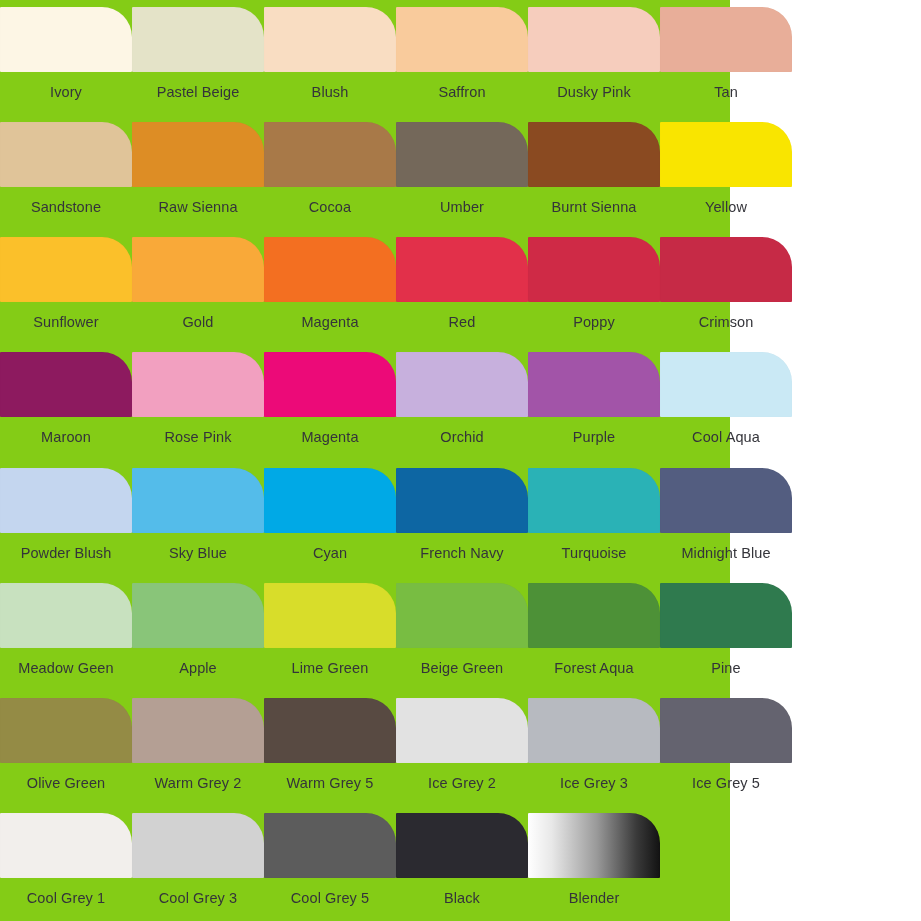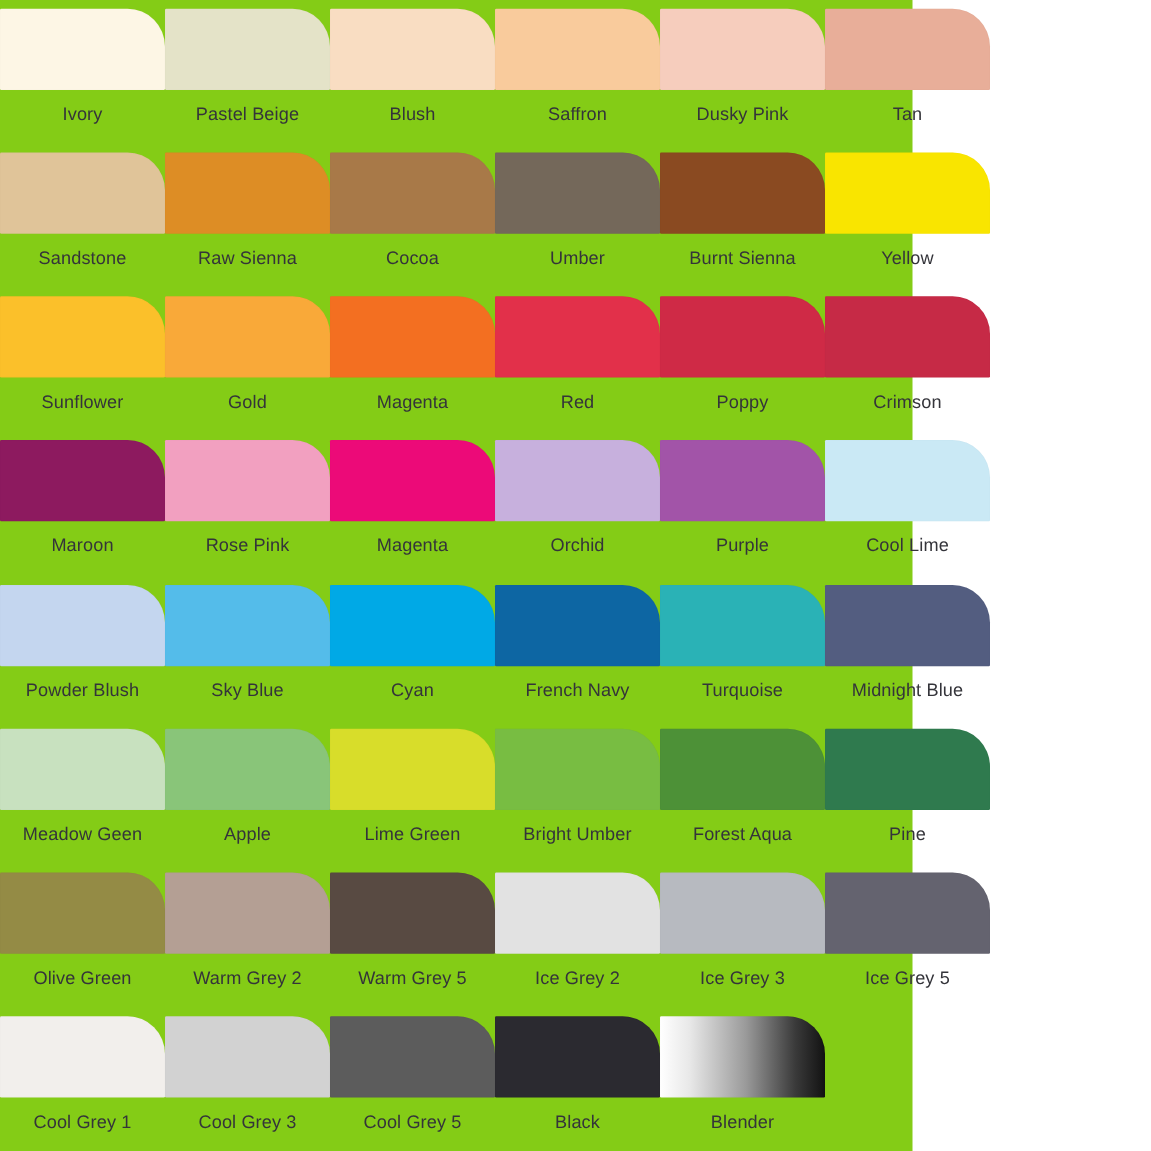--- a/index.html
+++ b/index.html
@@ -157,21 +157,21 @@
     <div class="swatch-cell">
       <div class="swatch-chip" style="background: rgb(199, 176, 221);"></div>
       <div class="swatch-label">Orchid</div>
     </div>
     <div class="swatch-cell">
       <div class="swatch-chip" style="background: rgb(162, 84, 168);"></div>
       <div class="swatch-label">Purple</div>
     </div>
     <div class="swatch-cell">
       <div class="swatch-chip" style="background: rgb(202, 233, 245);"></div>
-      <div class="swatch-label">Cool Lime</div>
+      <div class="swatch-label">Cool Aqua</div>
     </div>
     <div class="swatch-cell">
       <div class="swatch-chip" style="background: rgb(196, 214, 239);"></div>
       <div class="swatch-label">Powder Blush</div>
     </div>
     <div class="swatch-cell">
       <div class="swatch-chip" style="background: rgb(84, 188, 234);"></div>
       <div class="swatch-label">Sky Blue</div>
     </div>
     <div class="swatch-cell">
@@ -197,21 +197,21 @@
     <div class="swatch-cell">
       <div class="swatch-chip" style="background: rgb(137, 197, 121);"></div>
       <div class="swatch-label">Apple</div>
     </div>
     <div class="swatch-cell">
       <div class="swatch-chip" style="background: rgb(216, 221, 42);"></div>
       <div class="swatch-label">Lime Green</div>
     </div>
     <div class="swatch-cell">
       <div class="swatch-chip" style="background: rgb(120, 189, 66);"></div>
-      <div class="swatch-label">Bright Umber</div>
+      <div class="swatch-label">Beige Green</div>
     </div>
     <div class="swatch-cell">
       <div class="swatch-chip" style="background: rgb(77, 145, 55);"></div>
       <div class="swatch-label">Forest Aqua</div>
     </div>
     <div class="swatch-cell">
       <div class="swatch-chip" style="background: rgb(47, 122, 78);"></div>
       <div class="swatch-label">Pine</div>
     </div>
     <div class="swatch-cell">

